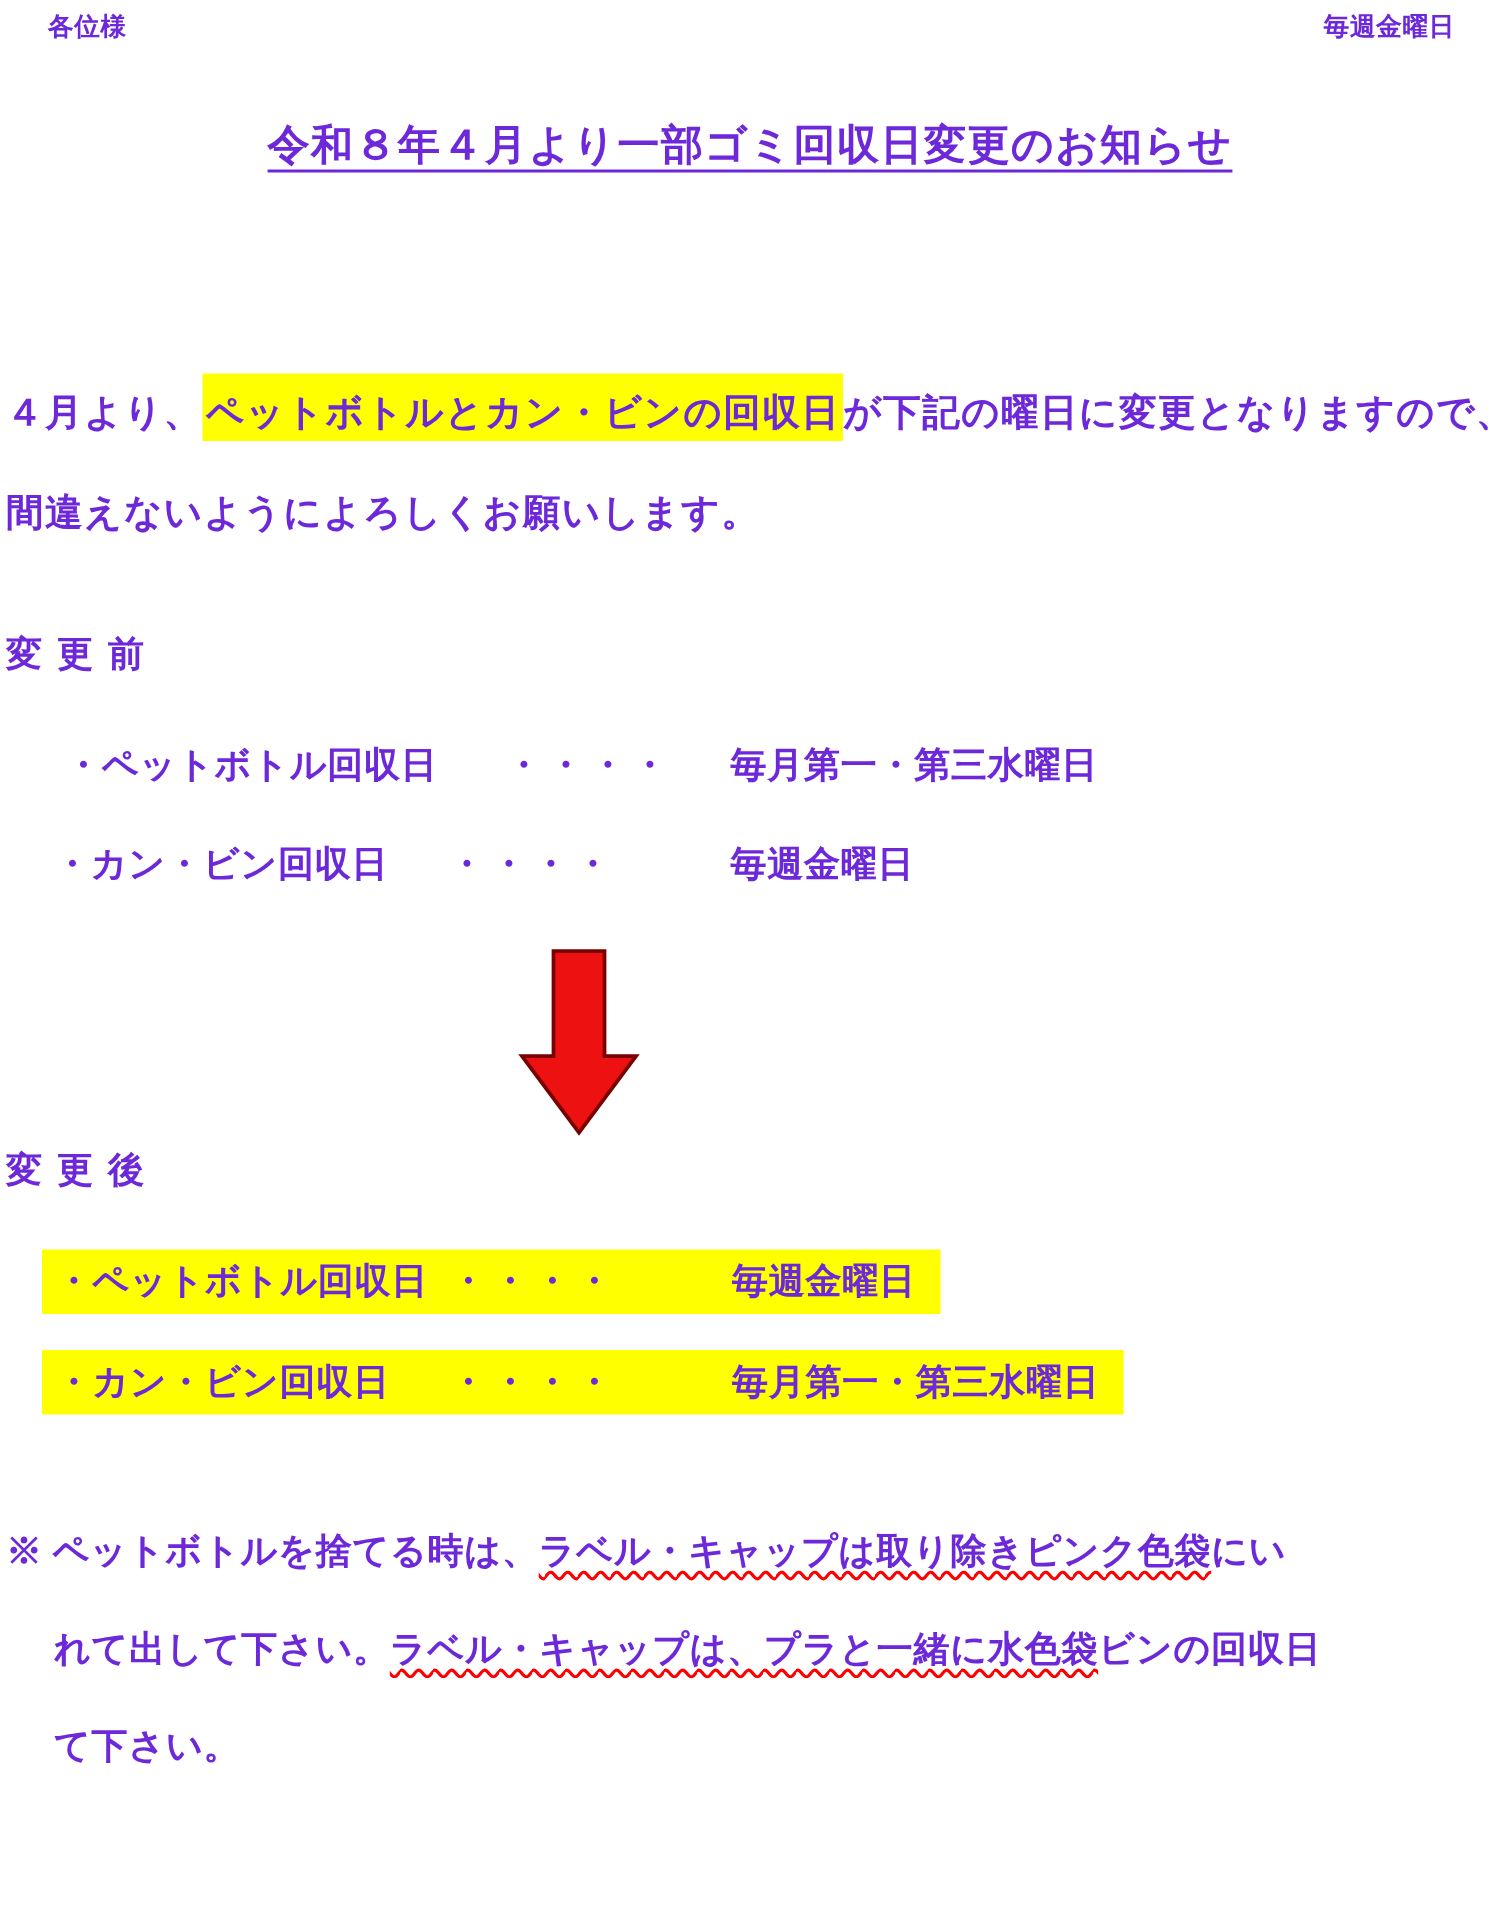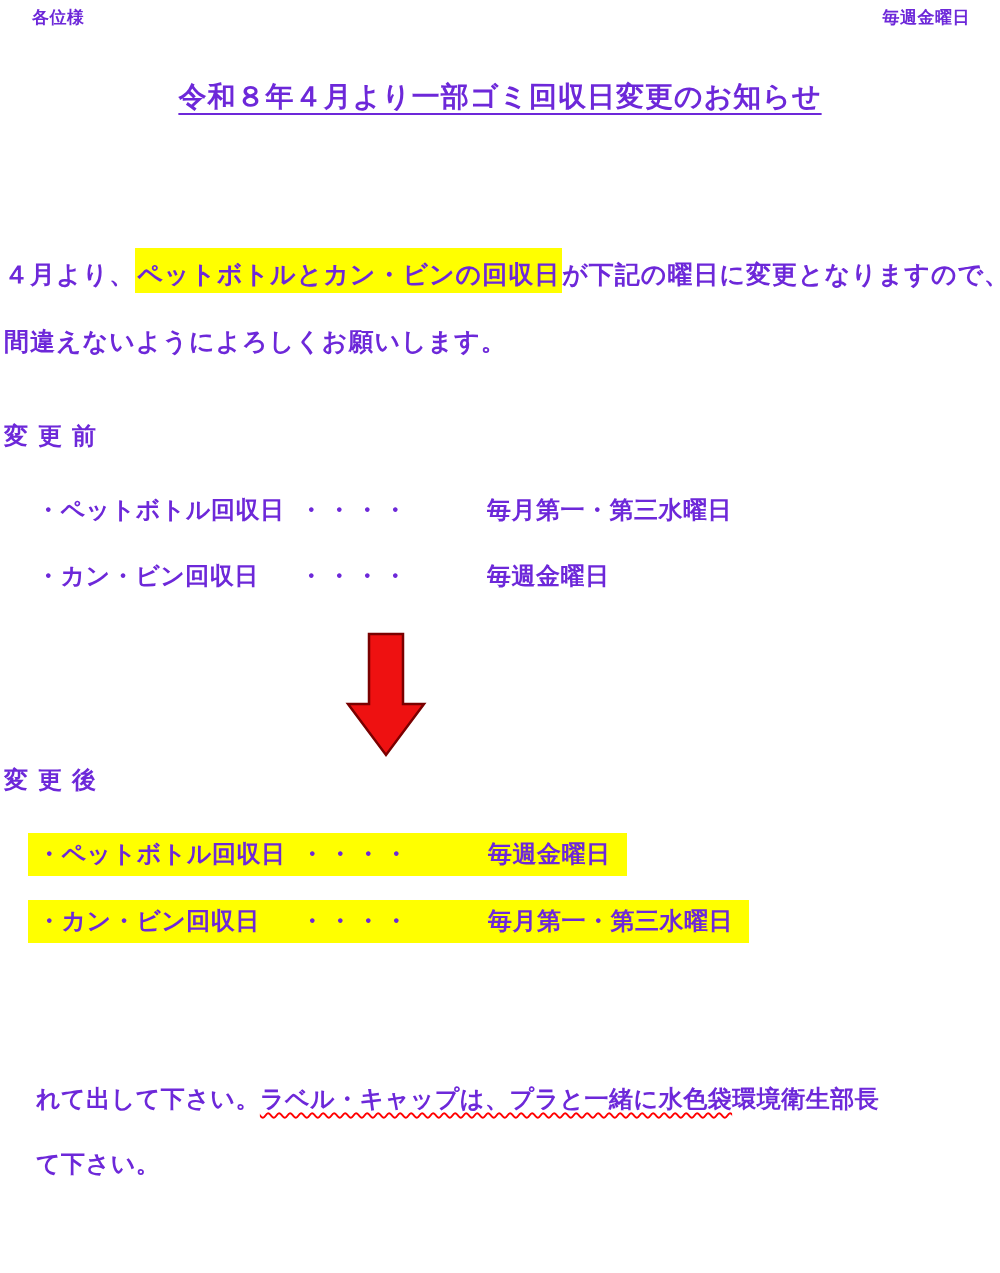--- a/index.html
+++ b/index.html
@@ -40,21 +40,21 @@
     padding: 13px 2px 5px 2px;
   }
 
   .section-heading { font-size: 24px; letter-spacing: 2px; }
   .h-before { top: 420px; left: 4px; }
   .h-after  { top: 764px; left: 4px; }
 
   .item { font-size: 24px; letter-spacing: 0.5px; }
   .item .label { display: inline-block; min-width: 263px; }
   .item .dots  { display: inline-block; min-width: 188px; letter-spacing: 4px; }
-  .bi1 { top: 494px; left: 36px; }
+  .bi1 { top: 494px; left: 36px; text-align: center; }
   .bi2 { top: 560px; left: 36px; }
   .ai1 { top: 833px; left: 28px; }
   .ai2 { top: 900px; left: 28px; }
   .item-hl {
     background: #ffff00;
     padding: 5px 16px 6px 9px;
     display: inline-block;
   }
 
   .arrow-wrap { top: 632px; left: 344px; width: 84px; height: 126px; }
@@ -109,18 +109,19 @@
       <span class="label">・カン・ビン回収日</span><span class="dots">・・・・</span><span class="value">毎月第一・第三水曜日</span>
     </span>
   </div>
 
   <div class="abs ai1">
     <span class="item item-hl">
       <span class="label">・ペットボトル回収日</span><span class="dots">・・・・</span><span class="value">毎週金曜日</span>
     </span>
   </div>
 
+  <div class="abs note n1"><span>※ ペットボトルを捨てる時は、</span><span class="wavy">ラベル・キャップは取り除きピンク色袋</span><span>にい</span></div>
 
-  <div class="abs note n2"><span>れて出して下さい。</span><span class="wavy">ラベル・キャップは、プラと一緒に水色袋</span><span>環境衛生部長</span></div>
+  <div class="abs note n2"><span>れて出して下さい。</span><span class="wavy">ラベル・キャップは、プラと一緒に水色袋</span><span>ビンの回収日</span></div>
 
   <div class="abs note n3">て下さい。</div>
 
 </div>
 
 </body></html>

